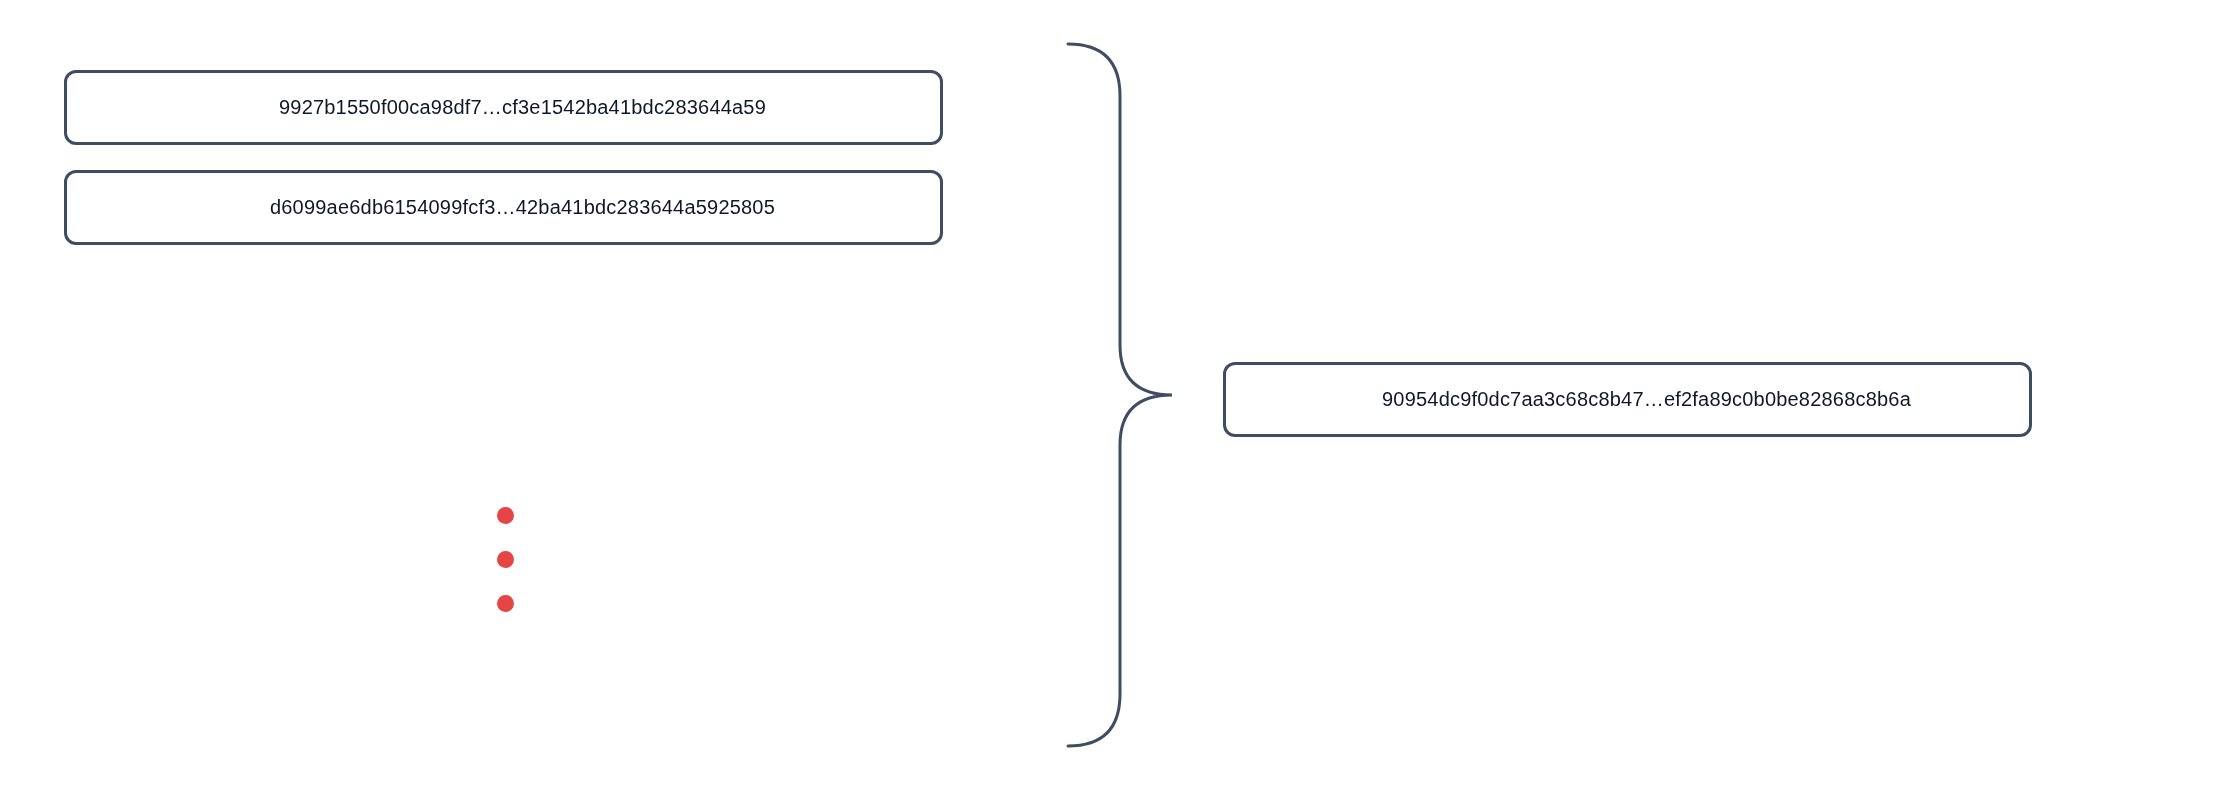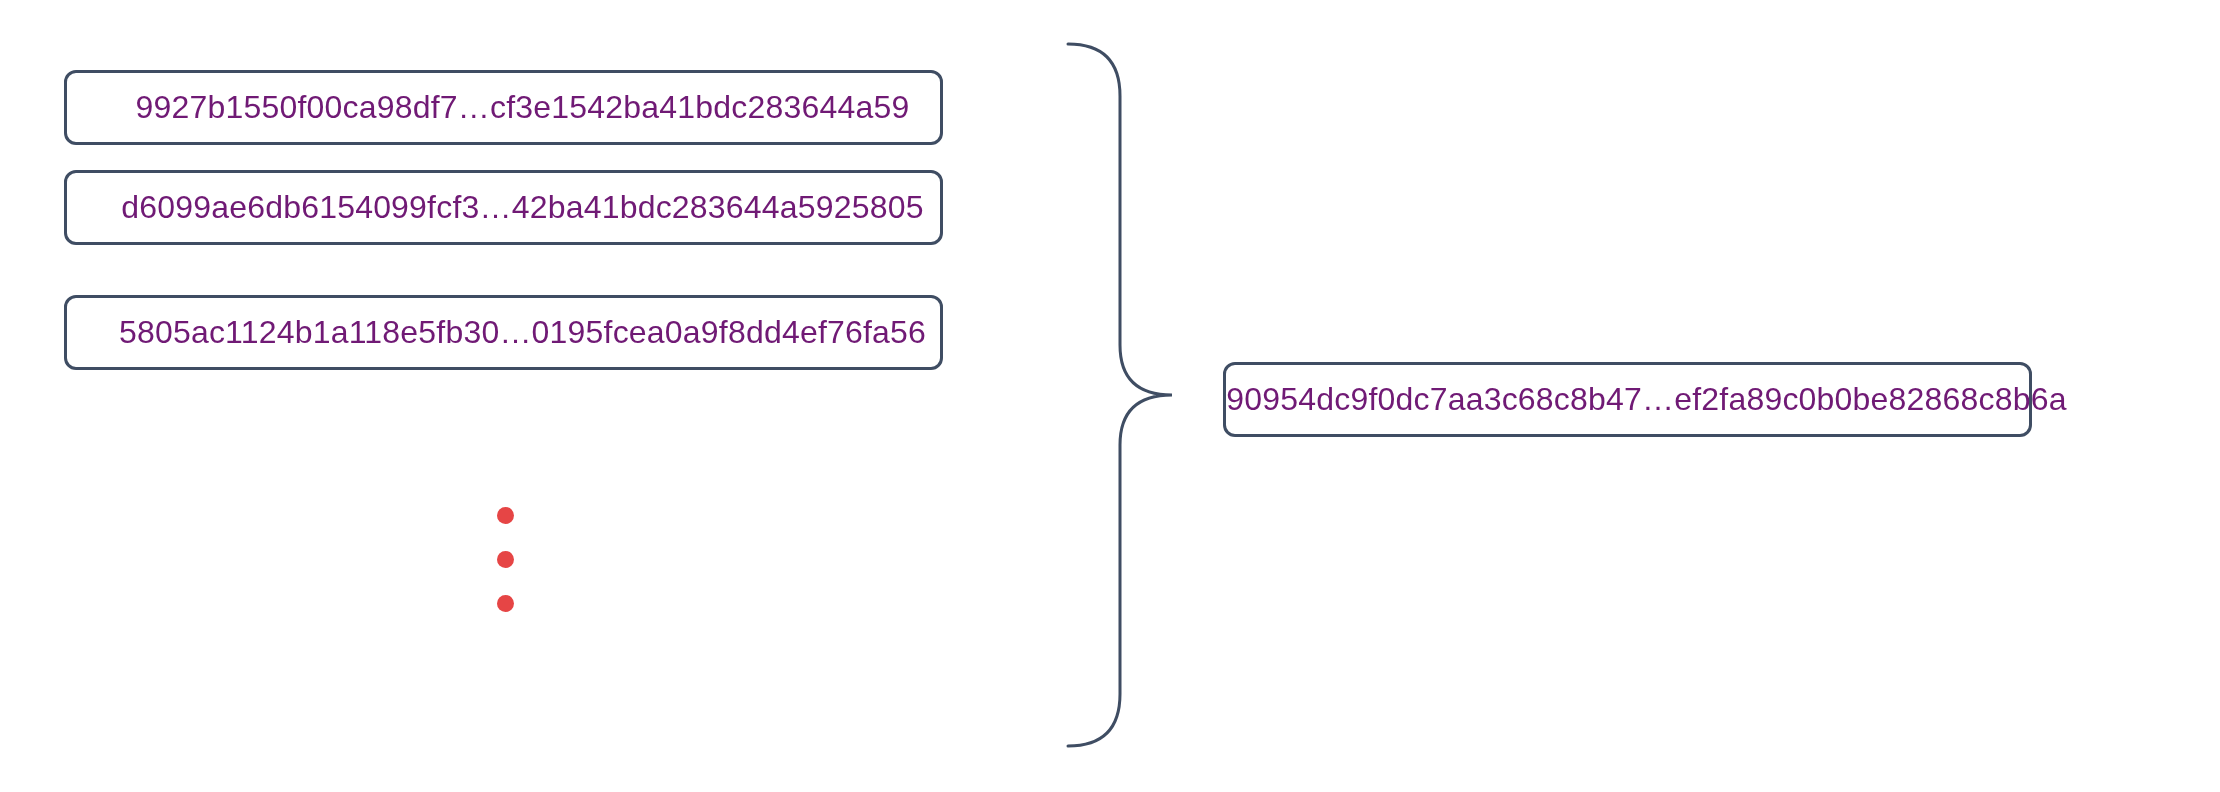--- a/index.html
+++ b/index.html
@@ -17,23 +17,23 @@
   }
   .hash-box {
     position: absolute;
     box-sizing: border-box;
     border: 3px solid #3f4d63;
     border-radius: 12px;
     background: #ffffff;
     display: flex;
     align-items: center;
     justify-content: center;
-    font-size: 32px;
+    font-size: 20px;
     letter-spacing: 0.2px;
-    color: #701a75;
+    color: #0f172a;
     white-space: nowrap;
     padding-left: 38px;
   }
   .left-box {
     left: 64px;
     width: 879px;
     height: 75px;
   }
   .result-box {
     left: 1223px;
@@ -59,21 +59,20 @@
 </style>
 </head>
 <body>
 
 <div class="canvas">
 
   <div class="hash-box left-box" style="top:70px">9927b1550f00ca98df7…cf3e1542ba41bdc283644a59</div>
 
   <div class="hash-box left-box" style="top:170px">d6099ae6db6154099fcf3…42ba41bdc283644a5925805</div>
 
-  <div class="hash-box left-box" style="top:295px">5805ac1124b1a118e5fb30…0195fcea0a9f8dd4ef76fa56</div>
 
 
   <div class="dot" style="top:507px"></div>
   <div class="dot" style="top:551px"></div>
   <div class="dot" style="top:595px"></div>
 
 
   <svg class="brace-svg" viewBox="0 0 120 710" aria-hidden="true">
     <path d="M8,4 Q60,4 60,56 L60,305 Q60,355 112,355 Q60,355 60,405 L60,654 Q60,706 8,706" fill="none" stroke="#3f4d63" stroke-width="3" stroke-linecap="round"></path>
   </svg>

